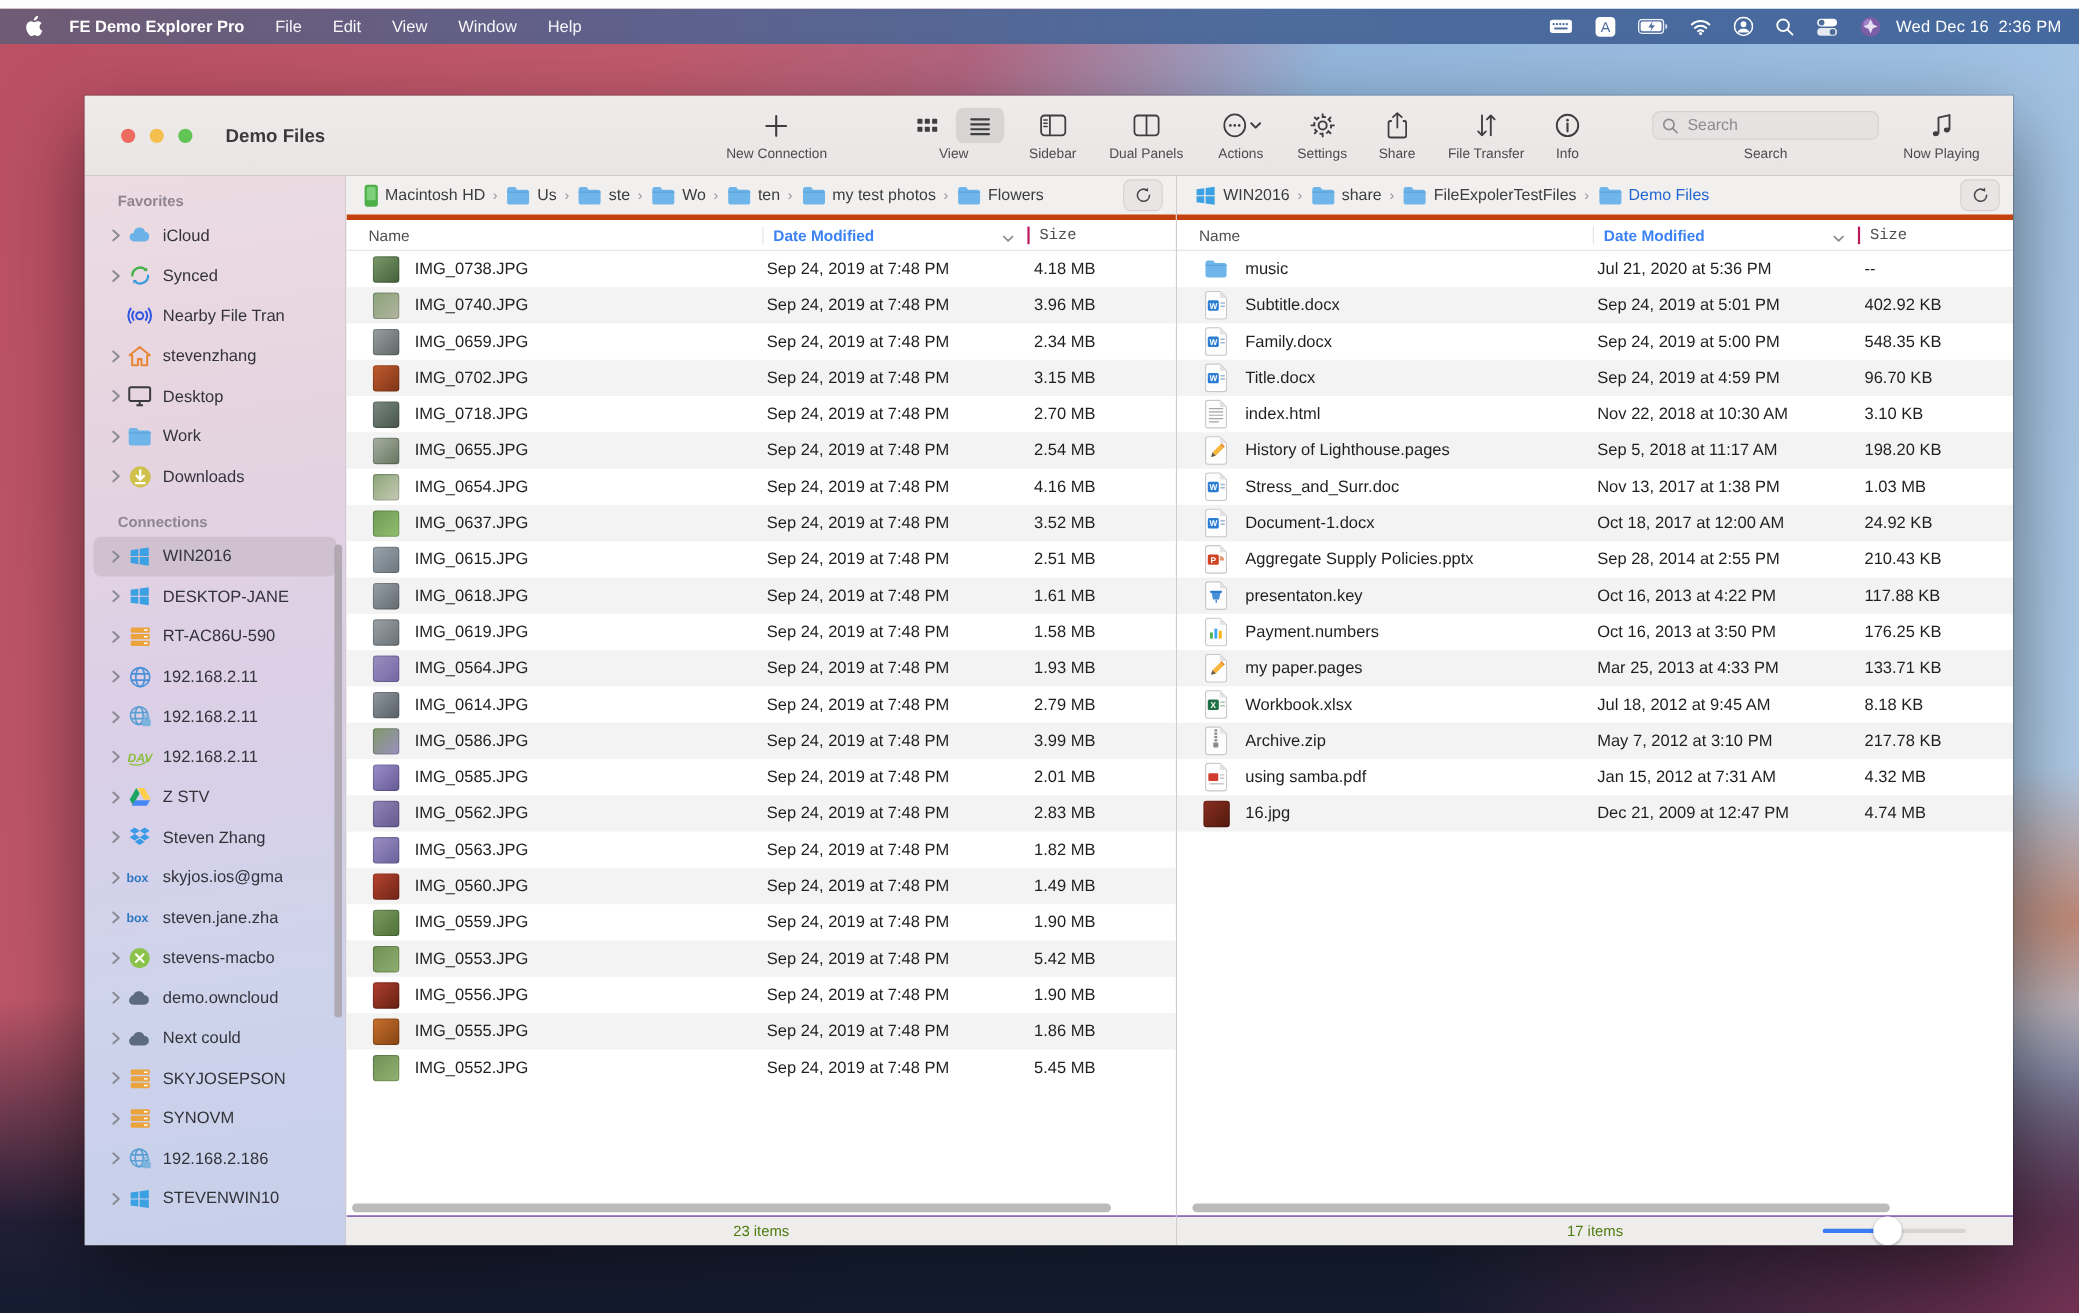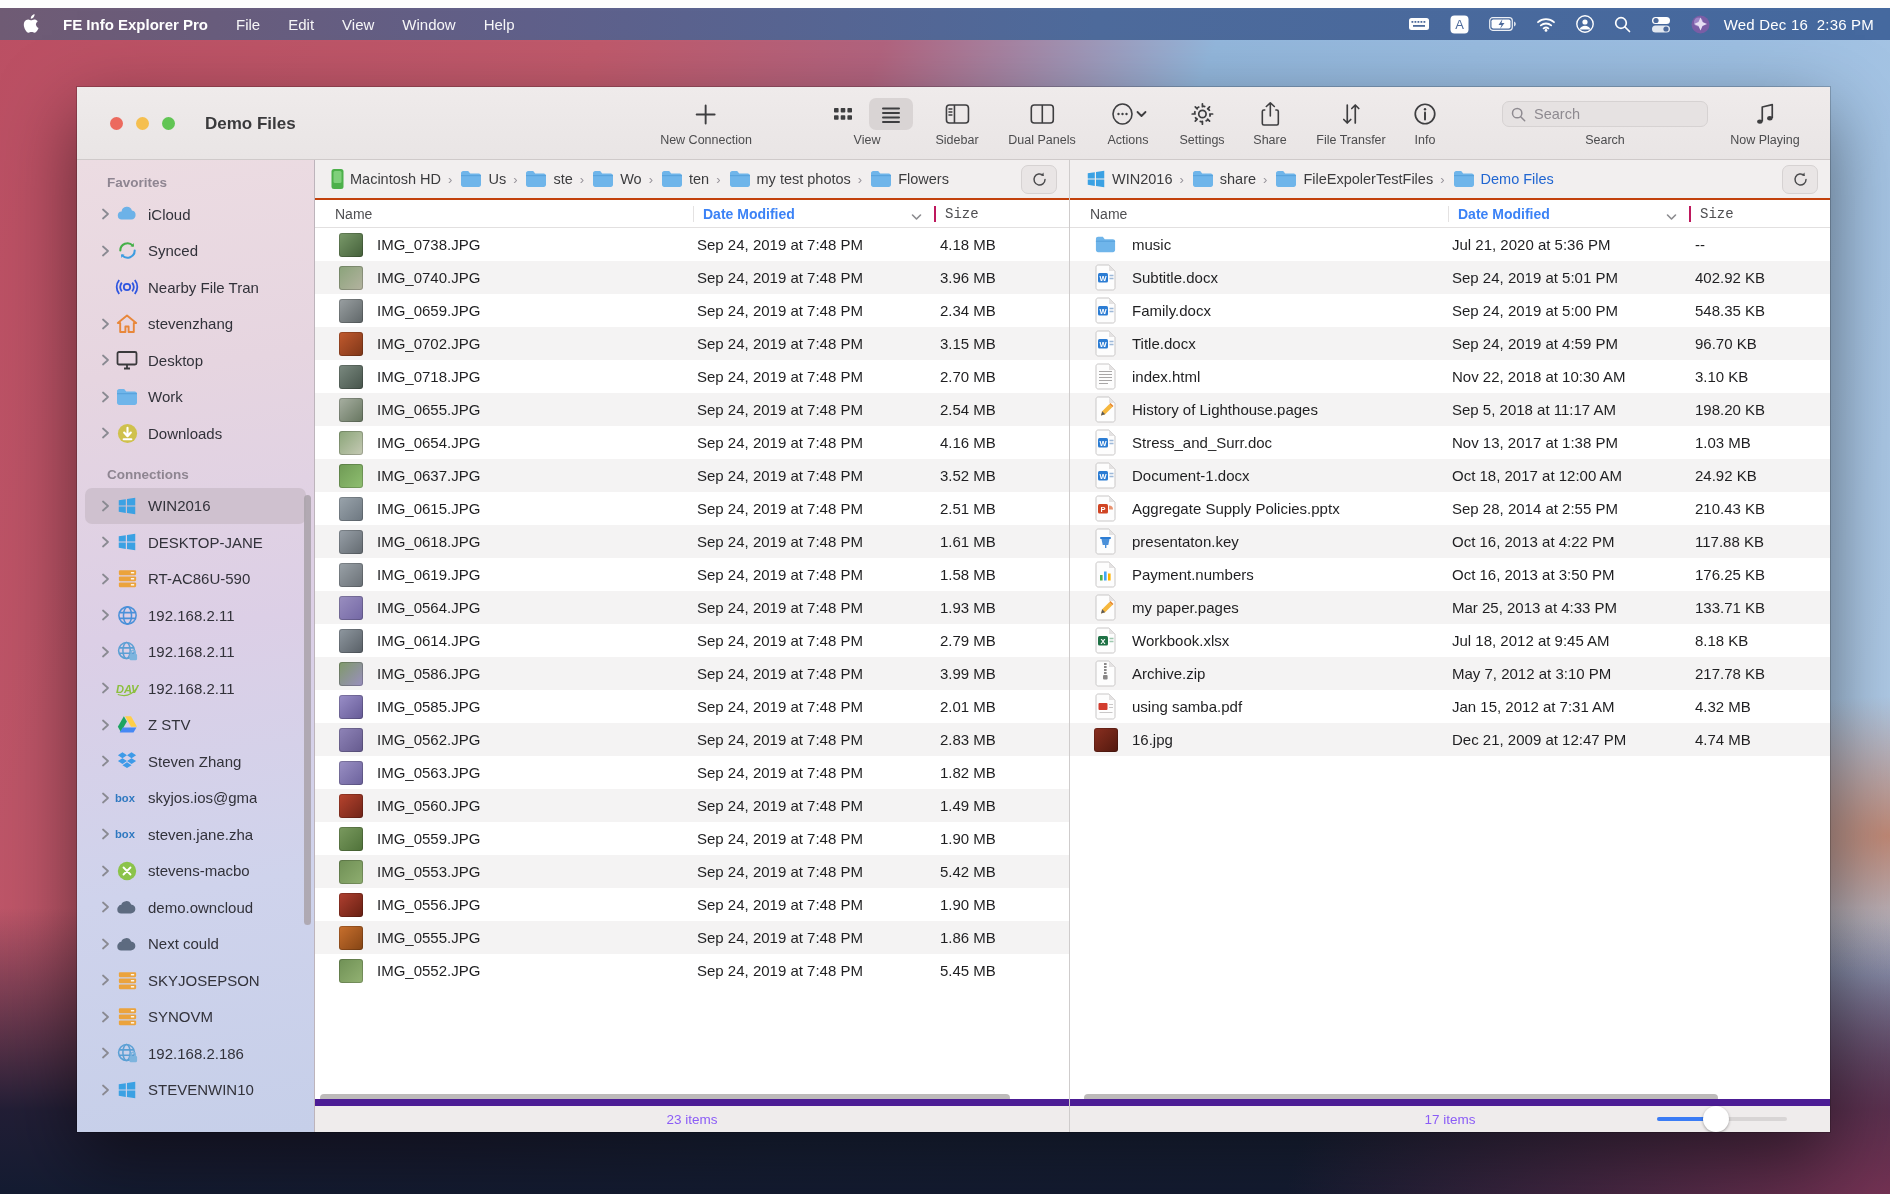--- a/index.html
+++ b/index.html
@@ -56,21 +56,21 @@
   .sb-item{display:flex;align-items:center;height:36.5px;padding-left:12px;box-sizing:border-box;
     margin:0 8px;border-radius:7px;white-space:nowrap;overflow:hidden;}
   .sb-item.sel{background:#cfc1cf;}
   .sb-item .chev{width:16px;display:flex;justify-content:center;color:#8a8a92;flex:0 0 16px;}
   .sb-item .sbic{width:24px;height:24px;margin:0 9px 0 2px;display:flex;align-items:center;justify-content:center;flex:0 0 24px;}
   .sb-item .sblbl{overflow:hidden;text-overflow:clip;}
   .sb-scroll{position:absolute;right:3px;top:335px;width:7px;height:430px;border-radius:4px;background:#a9a2a9;opacity:.85;}
   
   .pane{position:relative;background:#fff;overflow:hidden;}
   .pane.left{border-right:1px solid #cfcccc;box-sizing:border-box;}
-  .crumbbar{height:40px;background:#f2efef;border-bottom:2px solid #c2410c;display:flex;align-items:center;
+  .crumbbar{height:40px;background:#f2efef;border-bottom:5px solid #c2410c;display:flex;align-items:center;
     padding:0 12px 0 15px;box-sizing:border-box;font-size:14.5px;color:#3c3c3e;}
   .crumbs{display:flex;align-items:center;flex:1;overflow:hidden;white-space:nowrap;}
   .crumb{display:flex;align-items:center;gap:5px;}
   .crumb .cic{display:flex;align-items:center;}
   .crumb.current .clabel{color:#2166d1;}
   .csep{color:#97939a;margin:0 7px;font-size:13px;}
   .refresh{width:34px;height:27px;border-radius:7px;background:#e9e5e5;border:1px solid #d6d2d2;
     display:flex;align-items:center;justify-content:center;flex:0 0 34px;}
   .list-header{height:28px;display:grid;border-bottom:1px solid #e2e0e0;font-size:14px;color:#4f4f52;
     align-items:center;box-sizing:border-box;}
@@ -82,41 +82,41 @@
   .file-row{display:grid;grid-template-columns:38px 320px 243px 1fr;height:33px;align-items:center;
     padding-left:24px;font-size:15px;color:#1f1f21;box-sizing:border-box;}
   .file-row:nth-child(even){background:#f4f3f3;}
   .cell{white-space:nowrap;overflow:hidden;}
   .cell-icon{display:flex;align-items:center;}
   .thumb{width:24px;height:24px;border-radius:3px;box-shadow:inset 0 0 0 1px rgba(0,0,0,.18);}
   .ficon{width:23px;height:27px;display:flex;align-items:center;justify-content:center;}
   .hscroll{position:absolute;height:8px;border-radius:4px;background:#bdbaba;bottom:30px;}
   .pane.left .hscroll{left:5px;width:690px;}
   .pane.right .hscroll{left:14px;width:634px;}
-  .statusbar{position:absolute;left:0;right:0;bottom:0;height:26px;background:#efecec;border-top:7px solid #4c1d95;
-    display:flex;align-items:center;justify-content:center;font-size:13.5px;color:#8b5cf6;}
+  .statusbar{position:absolute;left:0;right:0;bottom:0;height:26px;background:#efecec;border-top:1px solid #4c1d95;
+    display:flex;align-items:center;justify-content:center;font-size:13.5px;color:#4d7c0f;}
   .slider{position:absolute;right:43px;top:50%;width:130px;height:4px;border-radius:2px;background:#d8d5d5;transform:translateY(-50%);}
   .slider .fill{position:absolute;left:0;top:0;height:4px;width:59px;border-radius:2px;background:#3b7cf5;}
   .slider .knob{position:absolute;left:46px;top:-11px;width:26px;height:26px;border-radius:50%;background:#fff;
     box-shadow:0 1px 3px rgba(0,0,0,.35);}
   svg{display:block;}
 </style>
 </head>
 <body>
 
 <div class="desktop"></div>
 <div class="top-strip"></div>
 
 <div class="menubar">
   <span class="apple">
       <svg width="17" height="20" viewBox="0 0 17 20">
         <path fill="#fff" d="M13.9 10.6c0-2.2 1.8-3.3 1.9-3.4-1-1.5-2.6-1.7-3.2-1.8-1.4-.1-2.7.8-3.4.8-.7 0-1.8-.8-2.9-.8-1.5 0-2.9.9-3.7 2.2-1.6 2.7-.4 6.7 1.1 8.9.7 1.1 1.6 2.3 2.8 2.2 1.1 0 1.6-.7 3-.7s1.8.7 3 .7 2-1.1 2.8-2.2c.9-1.2 1.2-2.4 1.2-2.5-.1 0-2.4-.9-2.6-3.4zM11.6 3.3c.6-.8 1.1-1.9 1-3-1 0-2.1.7-2.8 1.5-.6.7-1.1 1.8-1 2.9 1.1.1 2.2-.6 2.8-1.4z"></path>
       </svg>
     </span>
-  <span class="appname">FE Info Explorer Pro</span>
+  <span class="appname">FE Demo Explorer Pro</span>
   <span id="menus" style="display:flex;">
       <span class="menu">File</span>
       <span class="menu">Edit</span>
       <span class="menu">View</span>
       <span class="menu">Window</span>
       <span class="menu">Help</span>
     </span>
   <span class="spacer"></span>
   <span class="status" id="statusIcons">
       <span>

